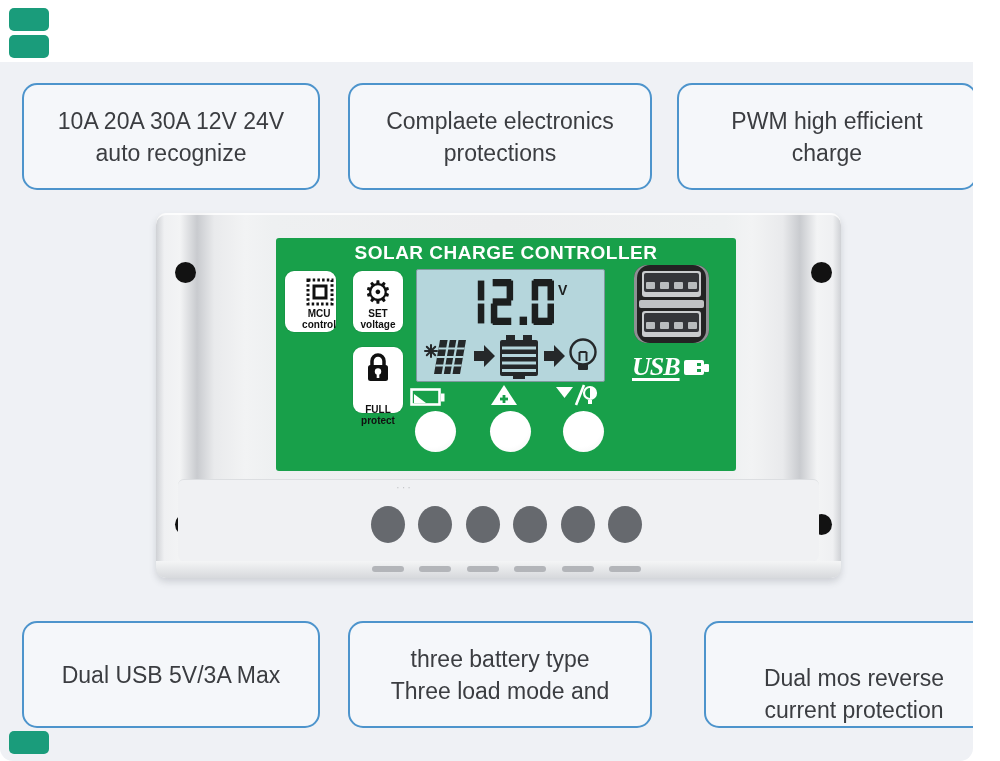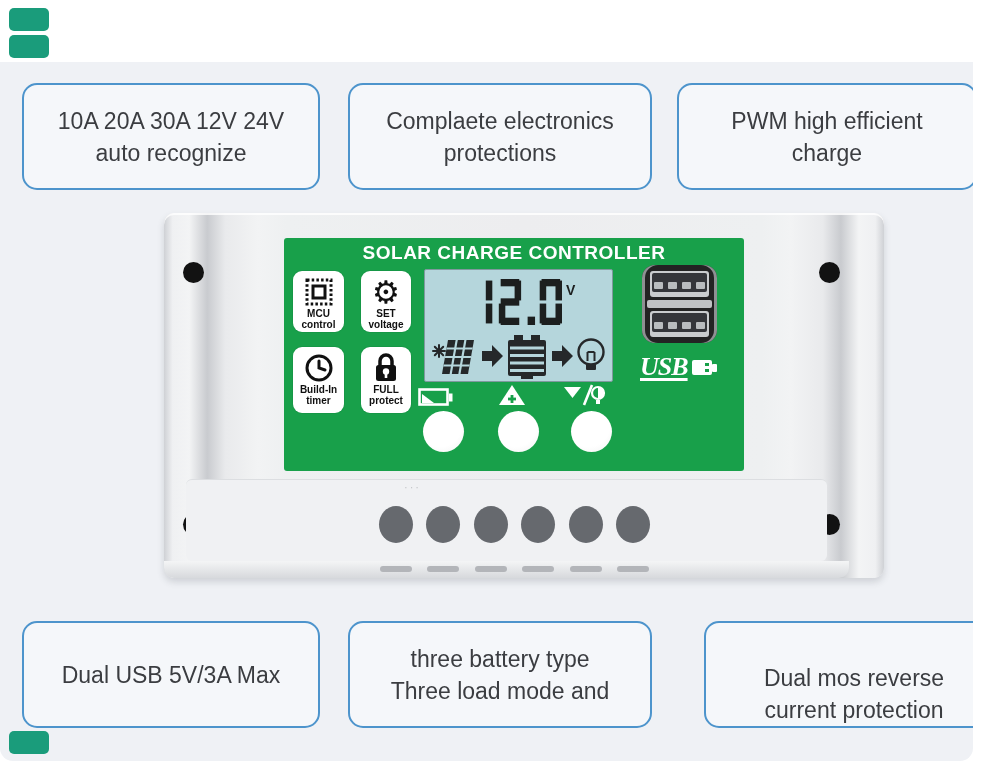--- a/index.html
+++ b/index.html
@@ -5,25 +5,25 @@
   html,body{margin:0;padding:0;background:#fff;}
   .canvas{position:relative;width:973px;height:761px;background:#ffffff;overflow:hidden;
           font-family:"Liberation Sans",sans-serif;border-radius:13px;}
   .band{position:absolute;left:0;top:62px;width:1000px;height:699px;background:#eff1f5;}
   .accent{position:absolute;width:40px;height:23px;border-radius:5px;background:#1a9c7b;}
   
   .fbox{position:absolute;height:107px;background:#f5f7fa;border:2px solid #4d94cc;border-radius:15px;
         display:flex;flex-direction:column;align-items:center;justify-content:center;box-sizing:border-box;}
   .fline{font-size:23px;line-height:32px;color:#3b3d41;white-space:nowrap;}
   
-  .device{position:absolute;left:164px;top:213px;width:685px;height:365px;border-radius:10px;
+  .device{position:absolute;left:156px;top:213px;width:685px;height:365px;border-radius:10px;
     background:linear-gradient(90deg,#cfd1d5 0%,#eff0f2 1.2%,#f3f4f5 3.5%,#c9cbcf 6%,#e9eaec 8.5%,
       #f2f3f4 13%,#eef0f1 17%,#ededef 50%,#eef0f1 83%,#f2f3f4 87%,#e9eaec 91.5%,#c9cbcf 94%,
       #f3f4f5 96.5%,#eff0f2 98.8%,#cfd1d5 100%);
-    box-shadow:0 4px 7px rgba(60,65,75,.18), inset 0 2px 0 rgba(255,255,255,.8);padding-left:35px;}
+    box-shadow:0 4px 7px rgba(60,65,75,.18), inset 0 2px 0 rgba(255,255,255,.8);}
   .hole{position:absolute;width:21px;height:21px;border-radius:50%;background:#121212;}
   .step{position:absolute;left:22px;top:266px;width:641px;height:81px;background:#f0f1f3;
         border-top:1px solid #dcdee1;border-radius:6px;}
   .oval{position:absolute;top:293px;width:34px;height:37px;border-radius:50%;background:#66696e;}
   .lip{position:absolute;left:0;top:348px;width:685px;height:17px;border-radius:0 0 10px 10px;
        background:linear-gradient(#f4f5f6,#d7d9dc);}
   .vent{position:absolute;top:353px;width:32px;height:6px;border-radius:3px;background:#b3b5b9;}
   .dots{position:absolute;left:240px;top:272px;width:24px;height:4px;color:#c3c5c8;font-size:11px;
         letter-spacing:2px;line-height:4px;}
   
@@ -98,54 +98,42 @@
 
   <div class="device">
     <div class="hole" style="left:19px;top:49px;"></div>
     <div class="hole" style="left:655px;top:49px;"></div>
     <div class="hole" style="left:19px;top:301px;"></div>
     <div class="hole" style="left:655px;top:301px;"></div>
 
     <div class="green">
       <div class="ptitle">SOLAR CHARGE CONTROLLER</div>
 
-      <div class="tile" style="left:9px;top:33px;width:51px;height:61px;">
+      <div class="tile" style="left:9px;top:33px;width:51px;height:61px;align-items:flex-end;">
         <div class="tico">
           <svg width="32" height="32" viewBox="0 0 32 32">
               <rect x="4" y="4" width="24" height="24" fill="none" stroke="#101010" stroke-width="3" stroke-dasharray="2.5,2.2"></rect>
               <rect x="10" y="10" width="12" height="12" fill="none" stroke="#101010" stroke-width="3"></rect>
             </svg>
         </div>
         <div class="tlabel">
           <div>MCU</div>
           <div>control</div>
         </div>
       </div>
       <div class="tile" style="left:77px;top:33px;width:50px;height:61px;">
         <div class="tico">
             <span class="gear-glyph">⚙</span>
           </div>
         <div class="tlabel">
           <div>SET</div>
           <div>voltage</div>
         </div>
       </div>
-      <div class="tile" style="left:9px;top:109px;width:51px;height:66px;">
-        <div class="tico">
-          <svg width="32" height="32" viewBox="0 0 32 32">
-              <circle cx="16" cy="16" r="12" fill="none" stroke="#101010" stroke-width="3"></circle>
-              <path d="M16 9 L16 16 L22 18" fill="none" stroke="#101010" stroke-width="3" stroke-linecap="round"></path>
-            </svg>
-        </div>
-        <div class="tlabel">
-          <div>Build-In</div>
-          <div>timer</div>
-        </div>
-      </div>
-      <div class="tile" style="left:77px;top:109px;width:50px;height:66px;">
+      <div class="tile" style="left:77px;top:109px;width:50px;height:66px;gap:20px;">
         <div class="tico">
           <svg width="28" height="32" viewBox="0 0 28 32">
               <path d="M8 14 V9 a6 6 0 0 1 12 0 V14" fill="none" stroke="#101010" stroke-width="3.5"></path>
               <rect x="4" y="13" width="20" height="16" rx="2.5" fill="#101010"></rect>
               <circle cx="14" cy="19.5" r="3.2" fill="#fff"></circle>
               <rect x="12.7" y="20" width="2.6" height="6" fill="#fff"></rect>
             </svg>
         </div>
         <div class="tlabel">
           <div>FULL</div>

